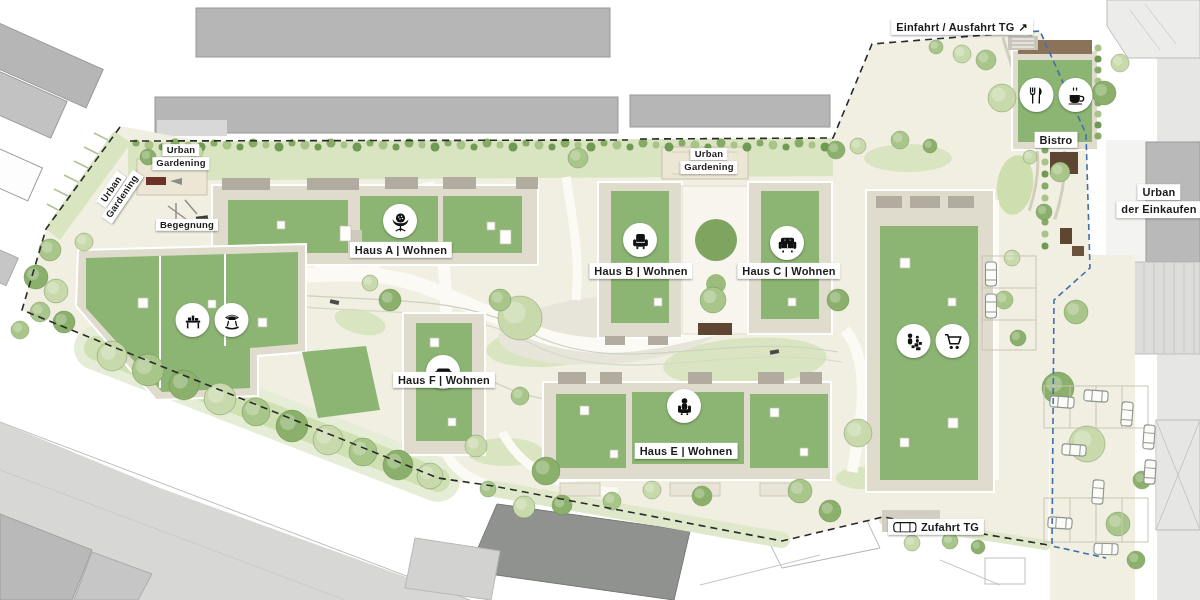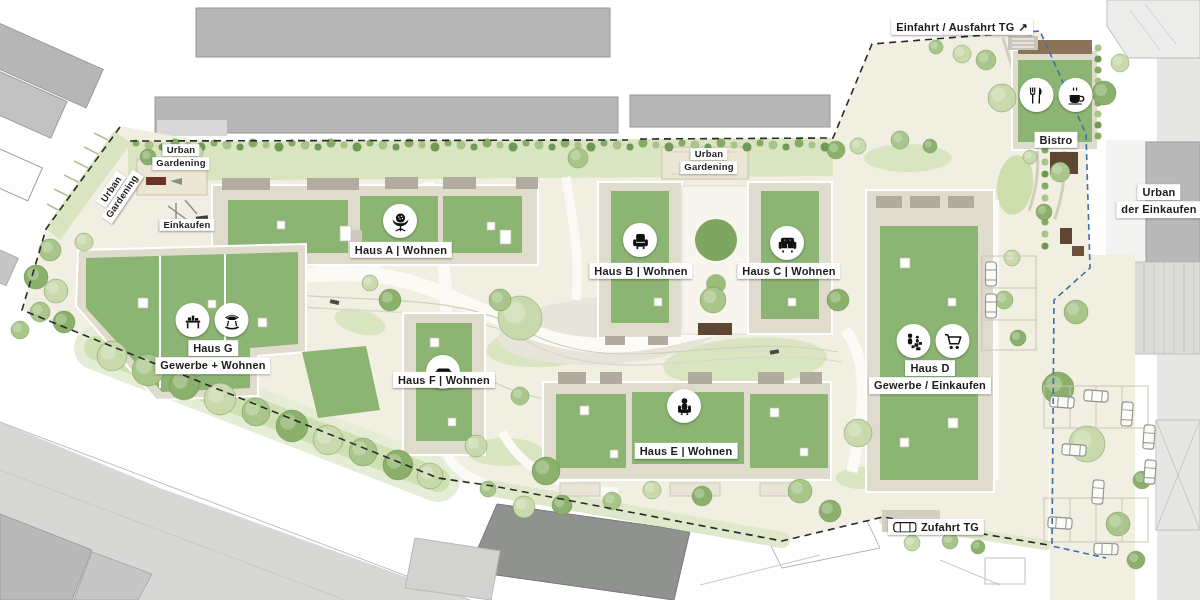--- a/index.html
+++ b/index.html
@@ -600,21 +600,21 @@
       <div class="map-label small" style="left: 181px; top: 157px; transform: translate(-50%, -50%);">
         <span class="label-line">
           <span>Urban</span>
         </span>
         <span class="label-line">
           <span>Gardening</span>
         </span>
       </div>
       <div class="map-label small" style="left: 187px; top: 225px; transform: translate(-50%, -50%);">
         <span class="label-line">
-          <span>Einkaufen</span>
+          <span>Begegnung</span>
         </span>
       </div>
       <div class="map-label small" style="left: 709px; top: 161px; transform: translate(-50%, -50%);">
         <span class="label-line">
           <span>Urban</span>
         </span>
         <span class="label-line">
           <span>Gardening</span>
         </span>
       </div>
@@ -659,28 +659,20 @@
           <svg viewBox="0 0 24 24">
             <use href="#icon-family-shopping"></use>
           </svg>
         </div>
         <div class="icon-circle">
           <svg viewBox="0 0 24 24">
             <use href="#icon-shopping-cart"></use>
           </svg>
         </div>
       </div>
-      <div class="map-label" style="left: 930px; top: 377px; transform: translate(-50%, -50%);">
-        <span class="label-line">
-          <span>Haus D</span>
-        </span>
-        <span class="label-line">
-          <span>Gewerbe / Einkaufen</span>
-        </span>
-      </div>
       <div class="icon-row" style="left: 684px; top: 406px; transform: translate(-50%, -50%);">
         <div class="icon-circle">
           <svg viewBox="0 0 24 24">
             <use href="#icon-person-armchair"></use>
           </svg>
         </div>
       </div>
       <div class="map-label" style="left: 686px; top: 451px; transform: translate(-50%, -50%);">
         <span class="label-line">
           <span>Haus E | Wohnen</span>
@@ -702,28 +694,20 @@
         <div class="icon-circle">
           <svg viewBox="0 0 24 24">
             <use href="#icon-workbench"></use>
           </svg>
         </div>
         <div class="icon-circle">
           <svg viewBox="0 0 24 24">
             <use href="#icon-lounge-chair"></use>
           </svg>
         </div>
-      </div>
-      <div class="map-label" style="left: 213px; top: 357px; transform: translate(-50%, -50%);">
-        <span class="label-line">
-          <span>Haus G</span>
-        </span>
-        <span class="label-line">
-          <span>Gewerbe + Wohnen</span>
-        </span>
       </div>
       <div class="icon-row" style="left: 1056px; top: 95px; transform: translate(-50%, -50%);">
         <div class="icon-circle">
           <svg viewBox="0 0 24 24">
             <use href="#icon-fork-knife"></use>
           </svg>
         </div>
         <div class="icon-circle">
           <svg viewBox="0 0 24 24">
             <use href="#icon-coffee-cup"></use>

